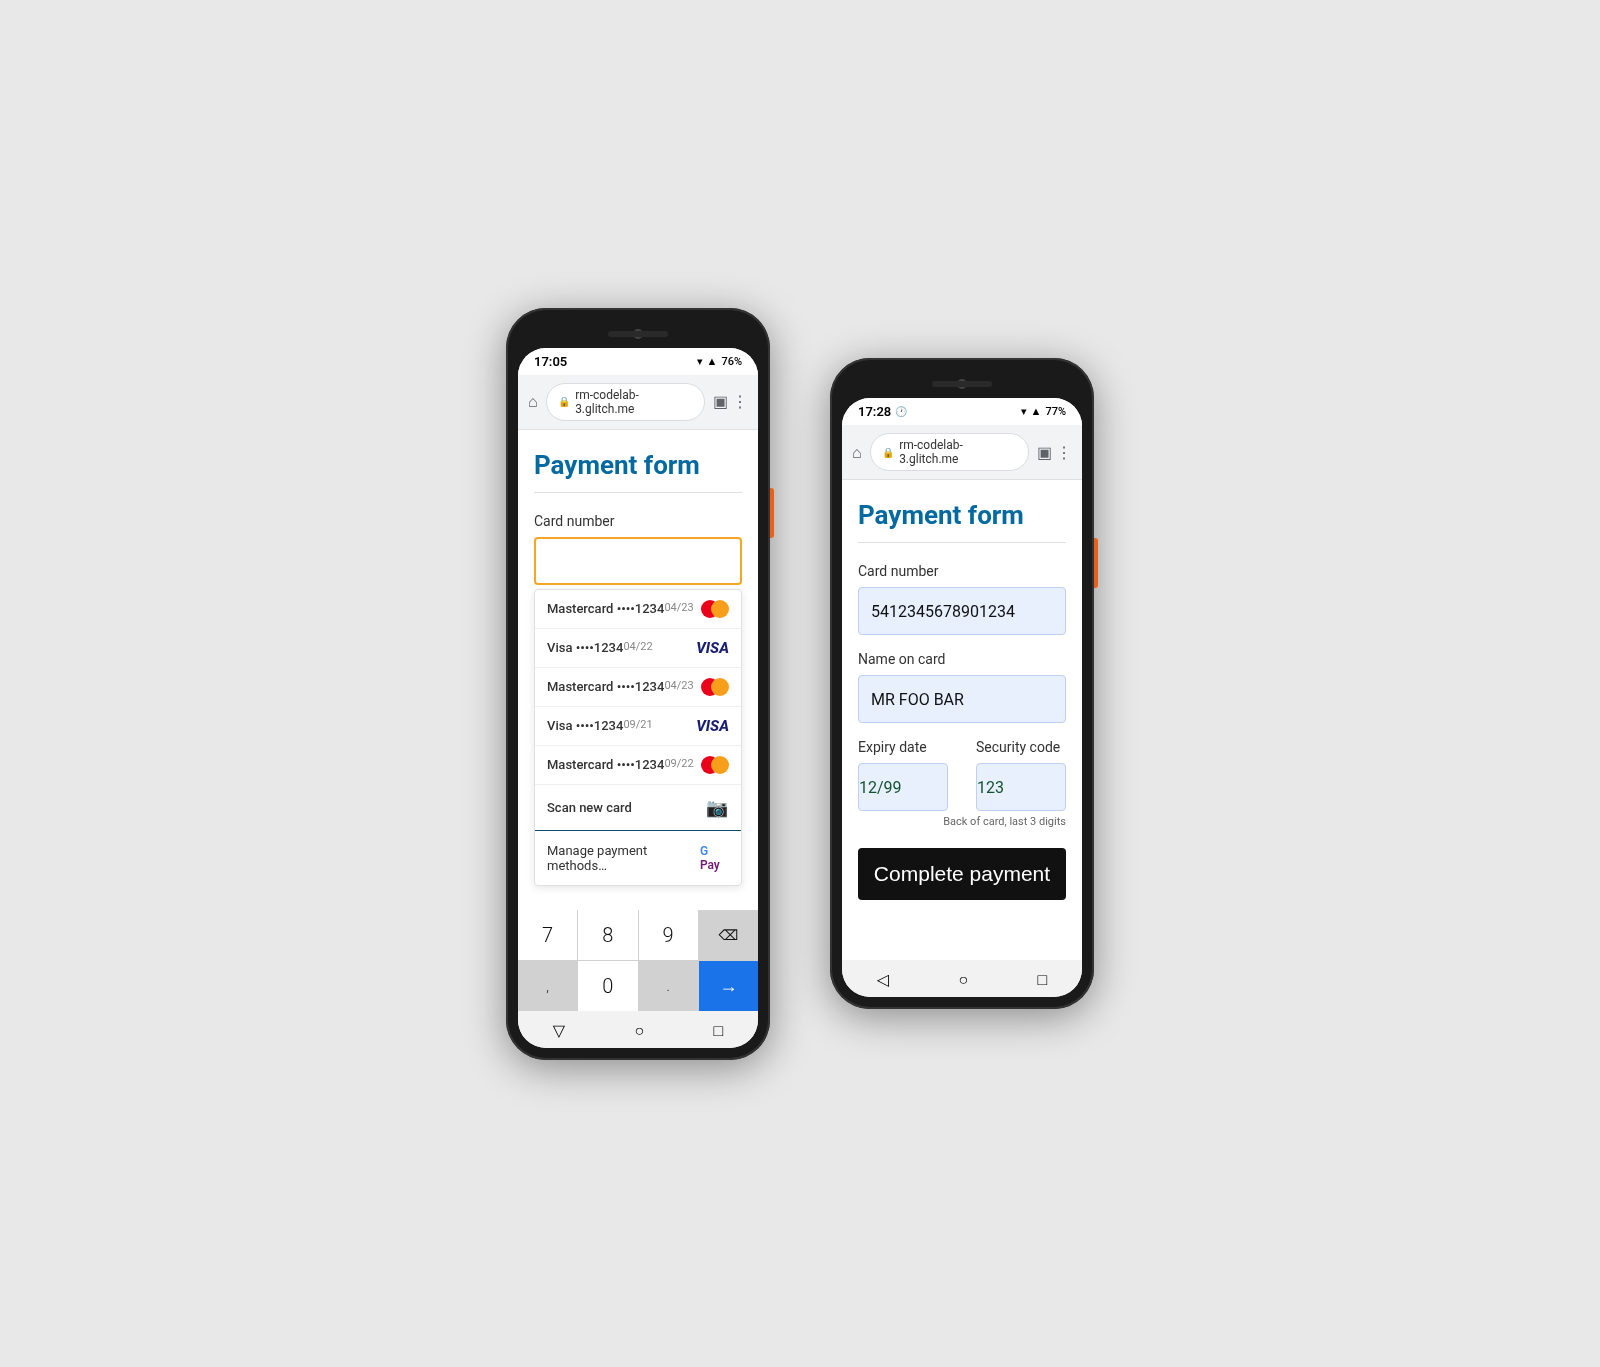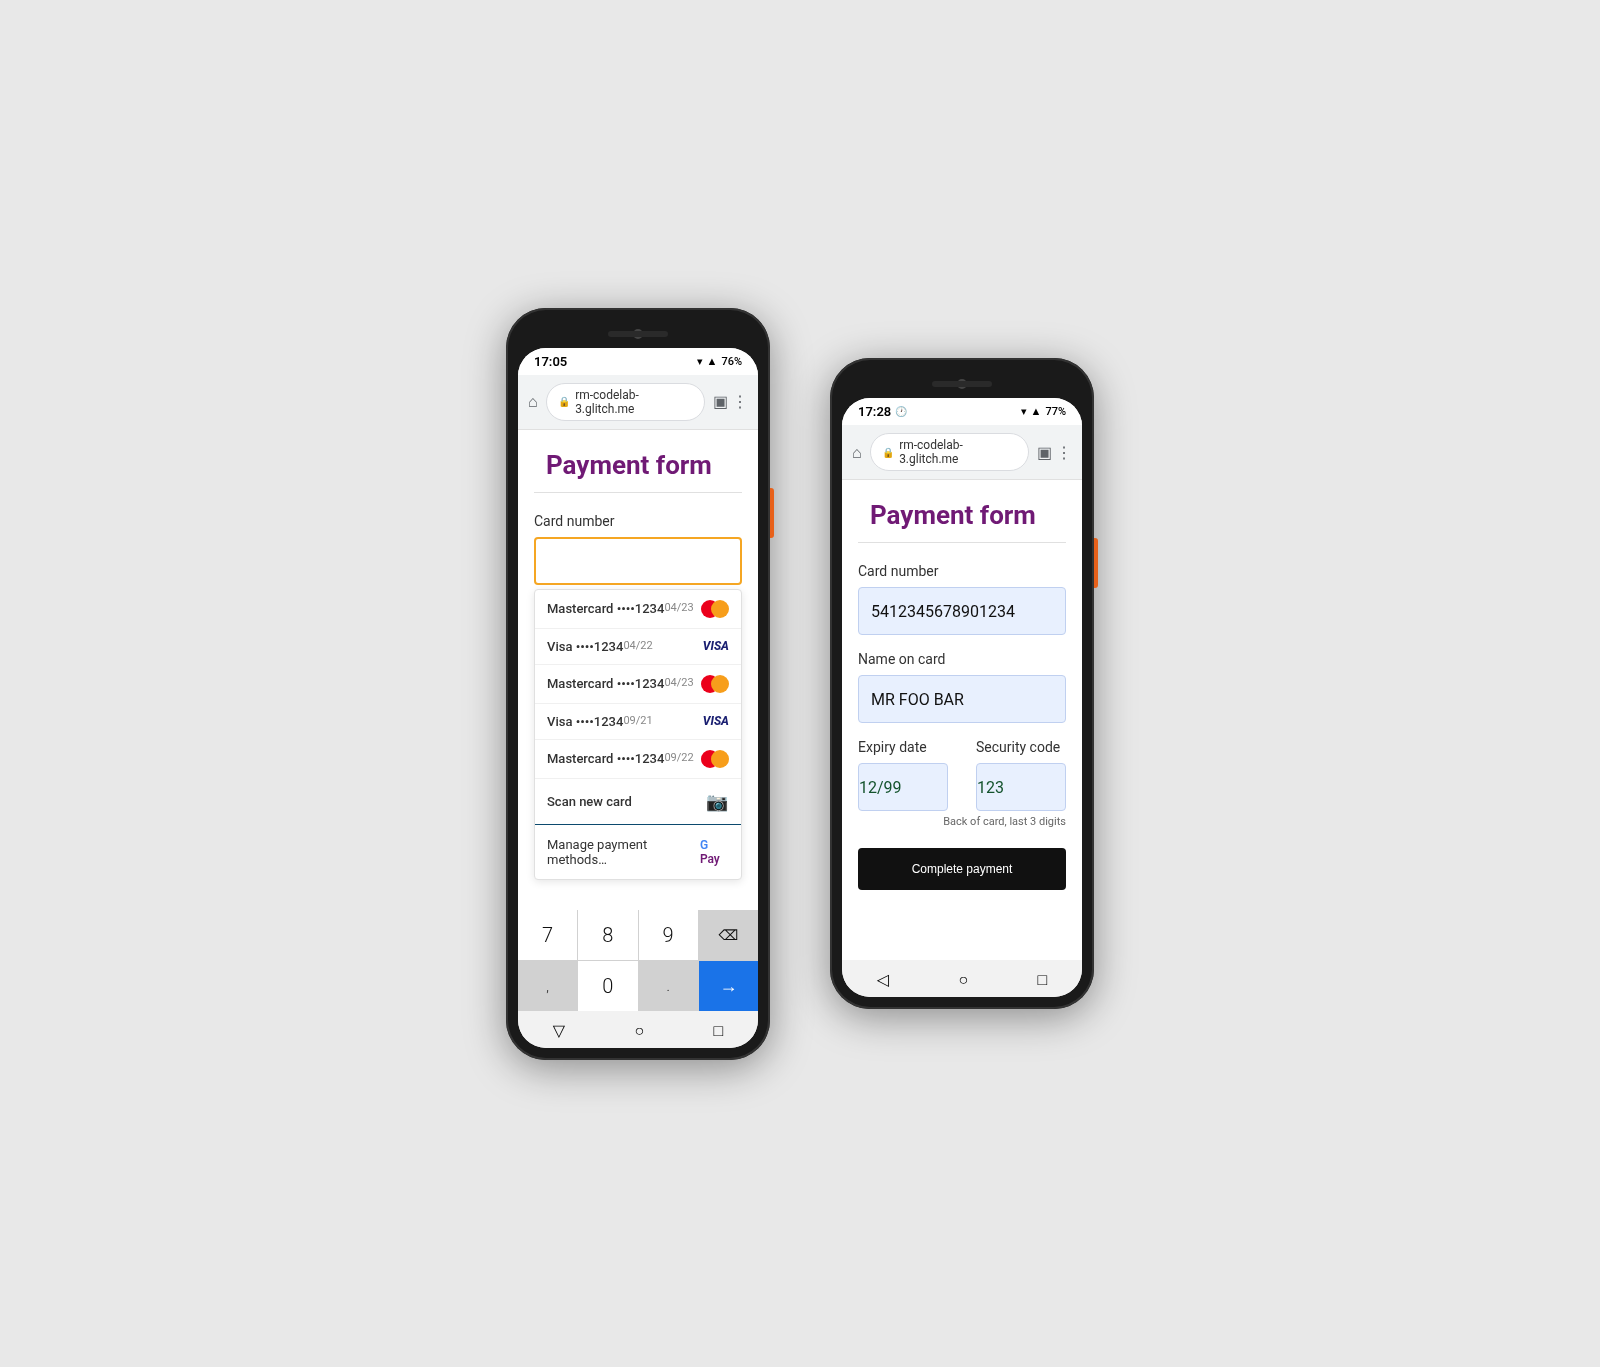--- a/index.html
+++ b/index.html
@@ -126,23 +126,22 @@
 
     .page-content {
       background: white;
       padding: 20px 16px;
       min-height: 480px;
     }
 
     .page-title {
       font-size: 26px;
       font-weight: 700;
-      color: #701a75;
+      color: #0369a1;
       margin-bottom: 12px;
-      margin-left: 12px;
     }
 
     .divider {
       height: 1px;
       background: #e0e0e0;
       margin-bottom: 20px;
     }
 
     .field-label {
       font-size: 14px;
@@ -214,21 +213,21 @@
     .mc-circle-right {
       width: 18px;
       height: 18px;
       background: #f79e1b;
       border-radius: 50%;
       margin-left: -8px;
     }
 
     .visa-logo {
       color: #1a1f71;
-      font-size: 12px;
+      font-size: 15px;
       font-weight: 800;
       font-style: italic;
       text-align: right;
     }
 
     .scan-item {
       display: flex;
       justify-content: space-between;
       align-items: center;
       padding: 12px 12px;
@@ -349,21 +348,21 @@
       margin-bottom: 20px;
     }
 
     .complete-btn {
       width: 100%;
       background: #111;
       color: white;
       border: none;
       border-radius: 4px;
       padding: 14px;
-      font-size: 12px;
+      font-size: 21px;
       font-weight: 500;
       cursor: pointer;
       text-align: center;
     }
 
     .phone-side-button {
       position: absolute;
       right: -4px;
       top: 180px;
       width: 4px;

